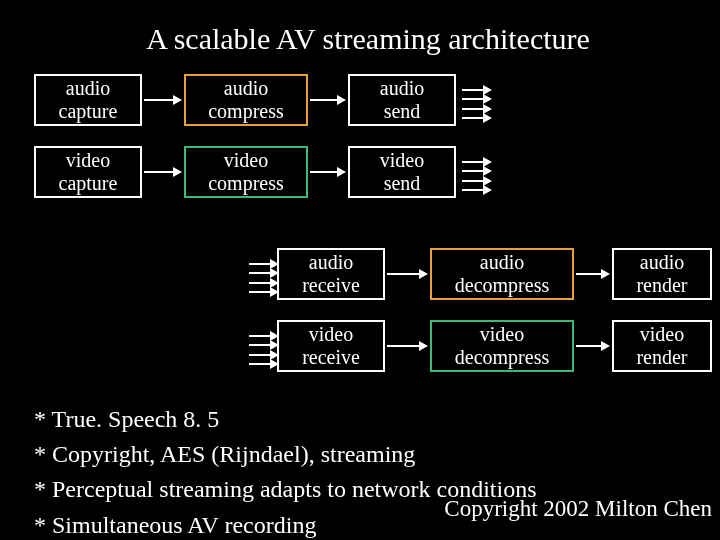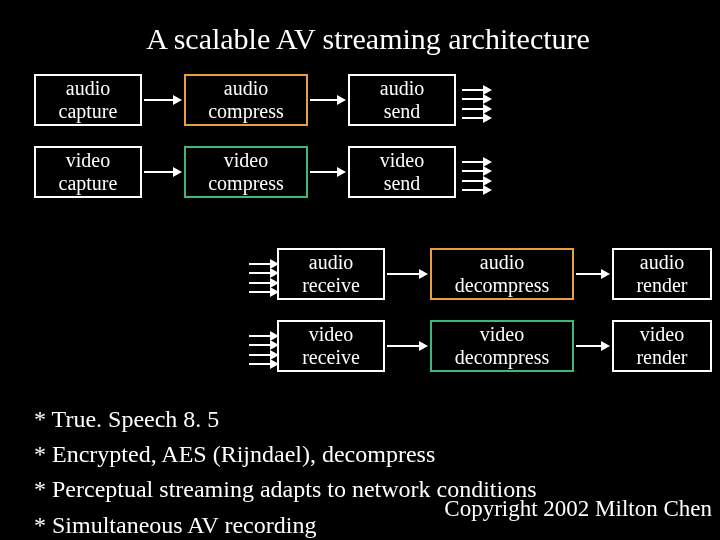--- a/index.html
+++ b/index.html
@@ -75,18 +75,18 @@
 
 <div class="fan" style="left:233px;top:334px">
   <div style="top:-14px;width:28px"></div>
   <div style="top:-5px;width:28px"></div>
   <div style="top:5px;width:28px"></div>
   <div style="top:14px;width:28px"></div>
 </div>
 
 <div class="notes">
   <div>* True. Speech 8. 5</div>
-  <div>* Encrypted, AES (Rijndael), decompress</div>
+  <div>* Copyright, AES (Rijndael), streaming</div>
   <div>* Perceptual streaming adapts to network conditions</div>
   <div>* Simultaneous AV recording</div>
 </div>
 
 <div class="copy">Copyright 2002 Milton Chen</div>
 
 </body></html>

